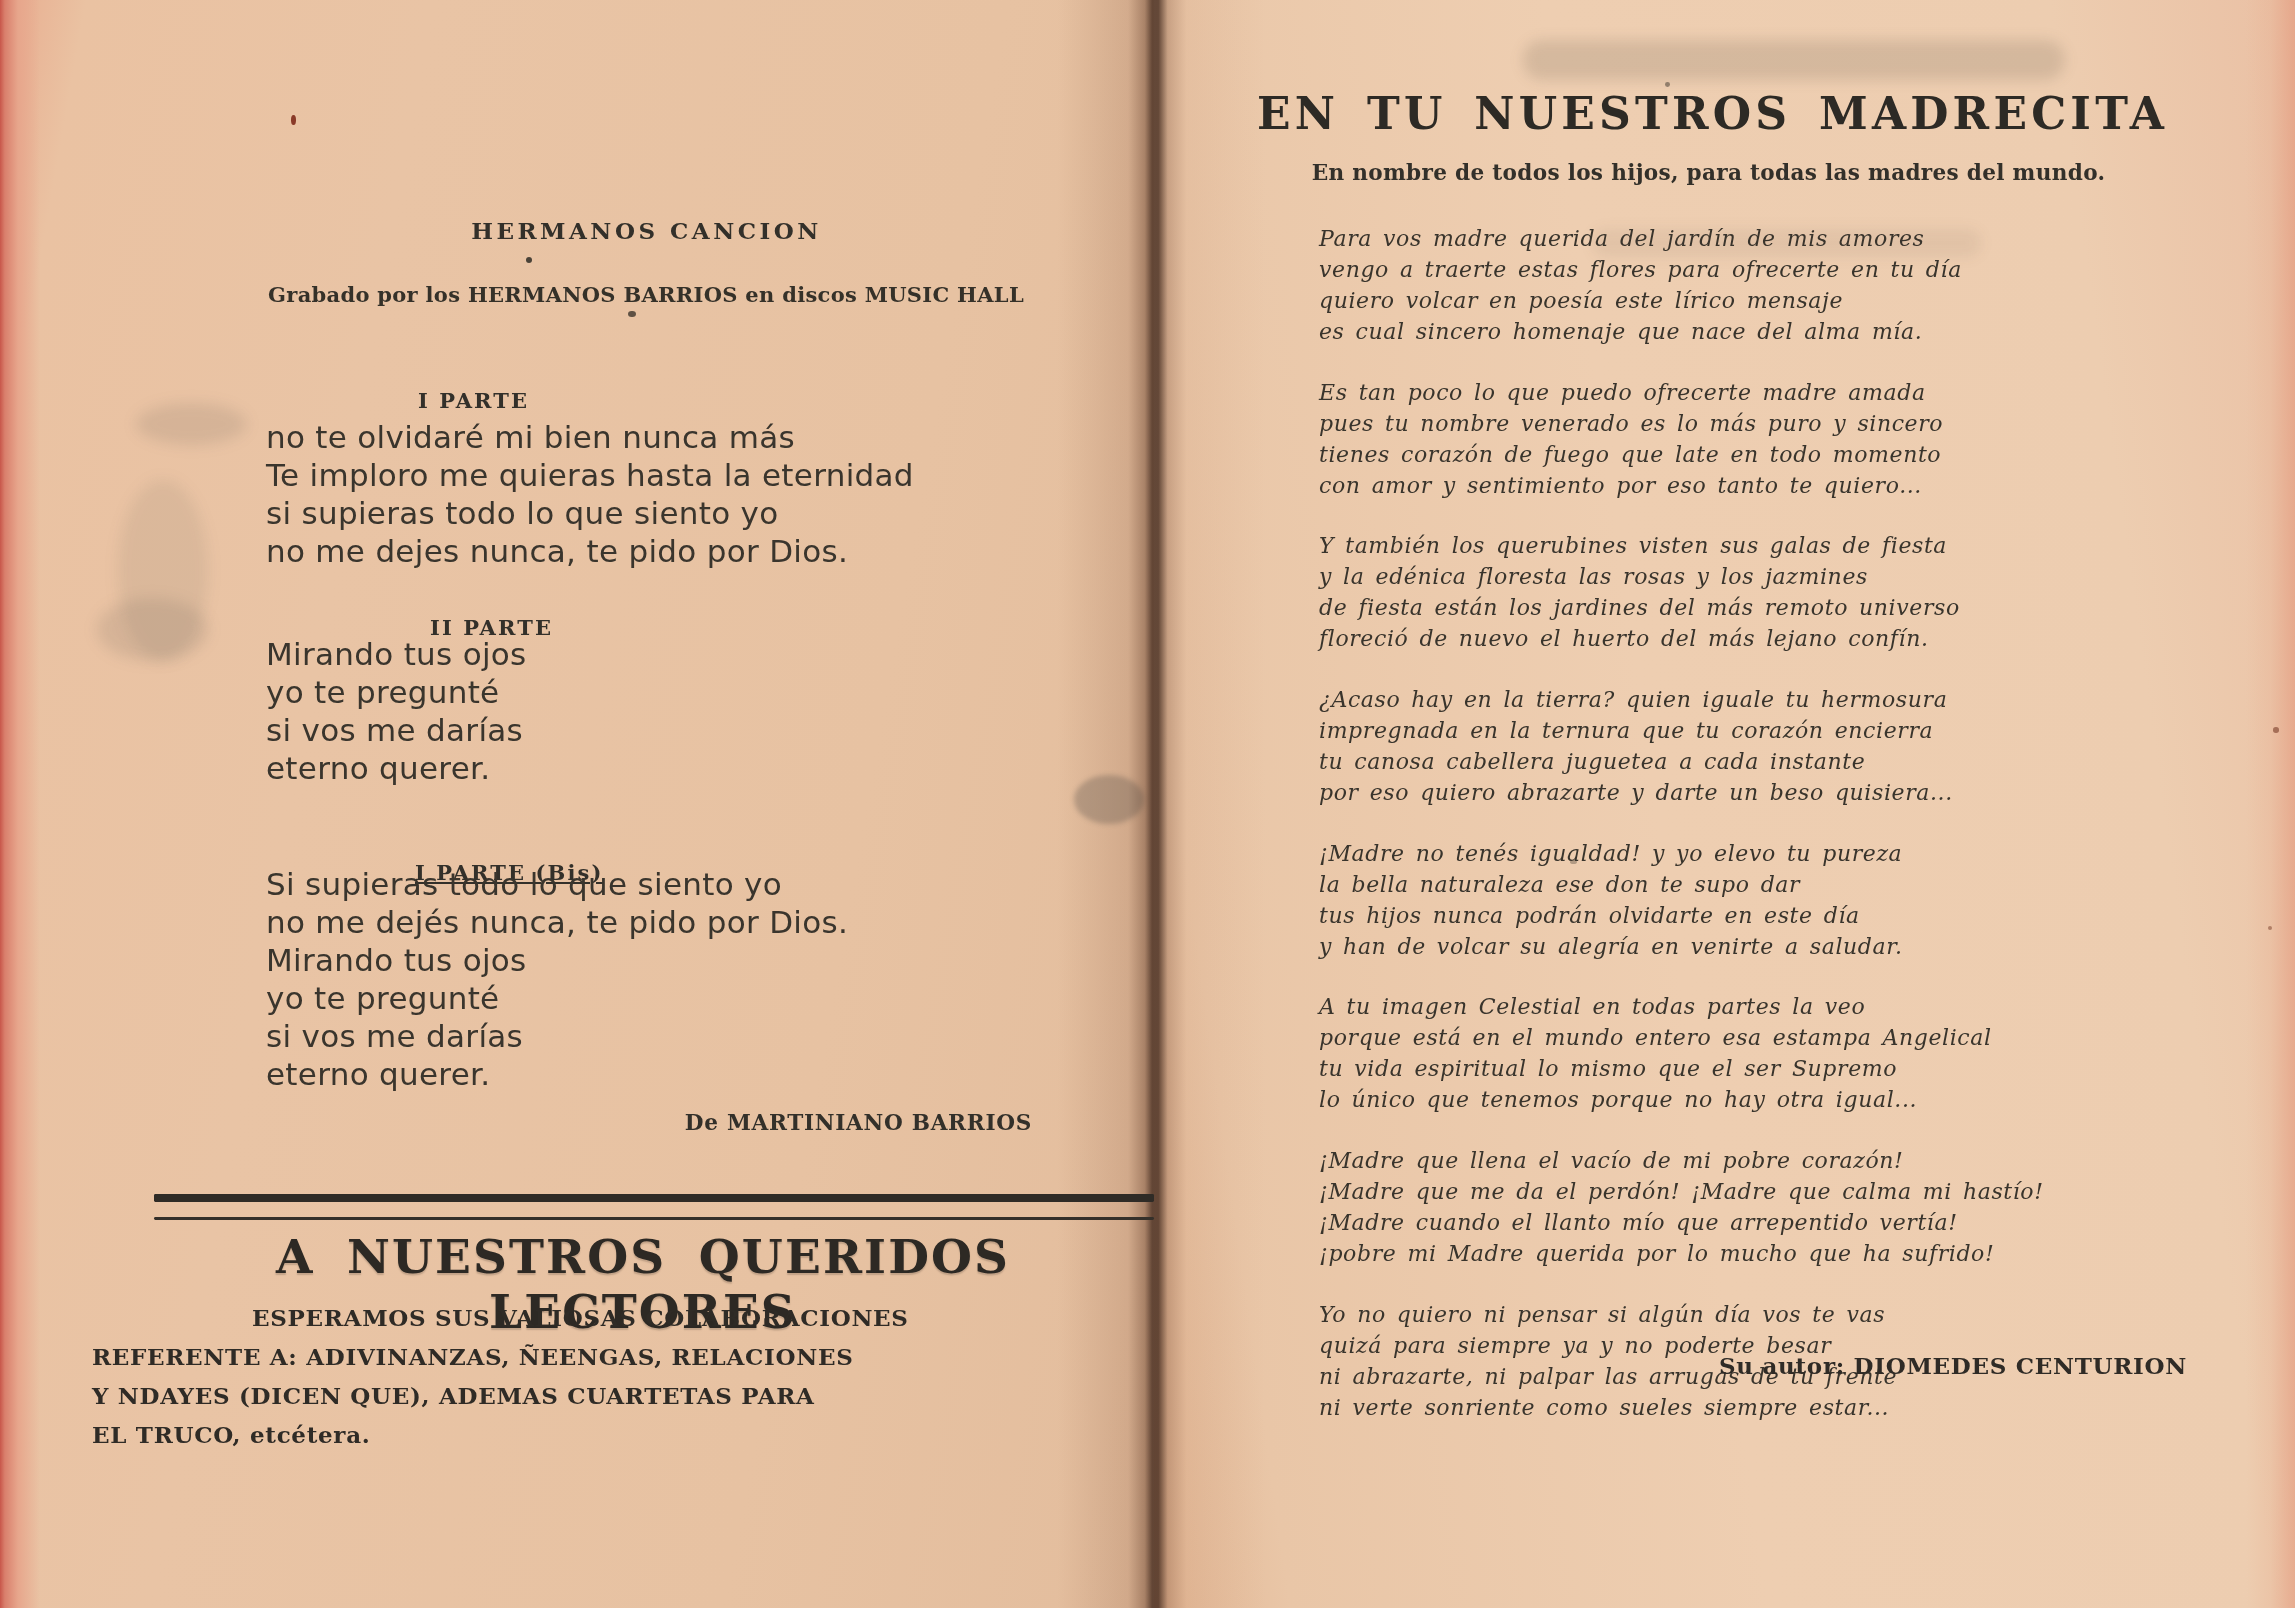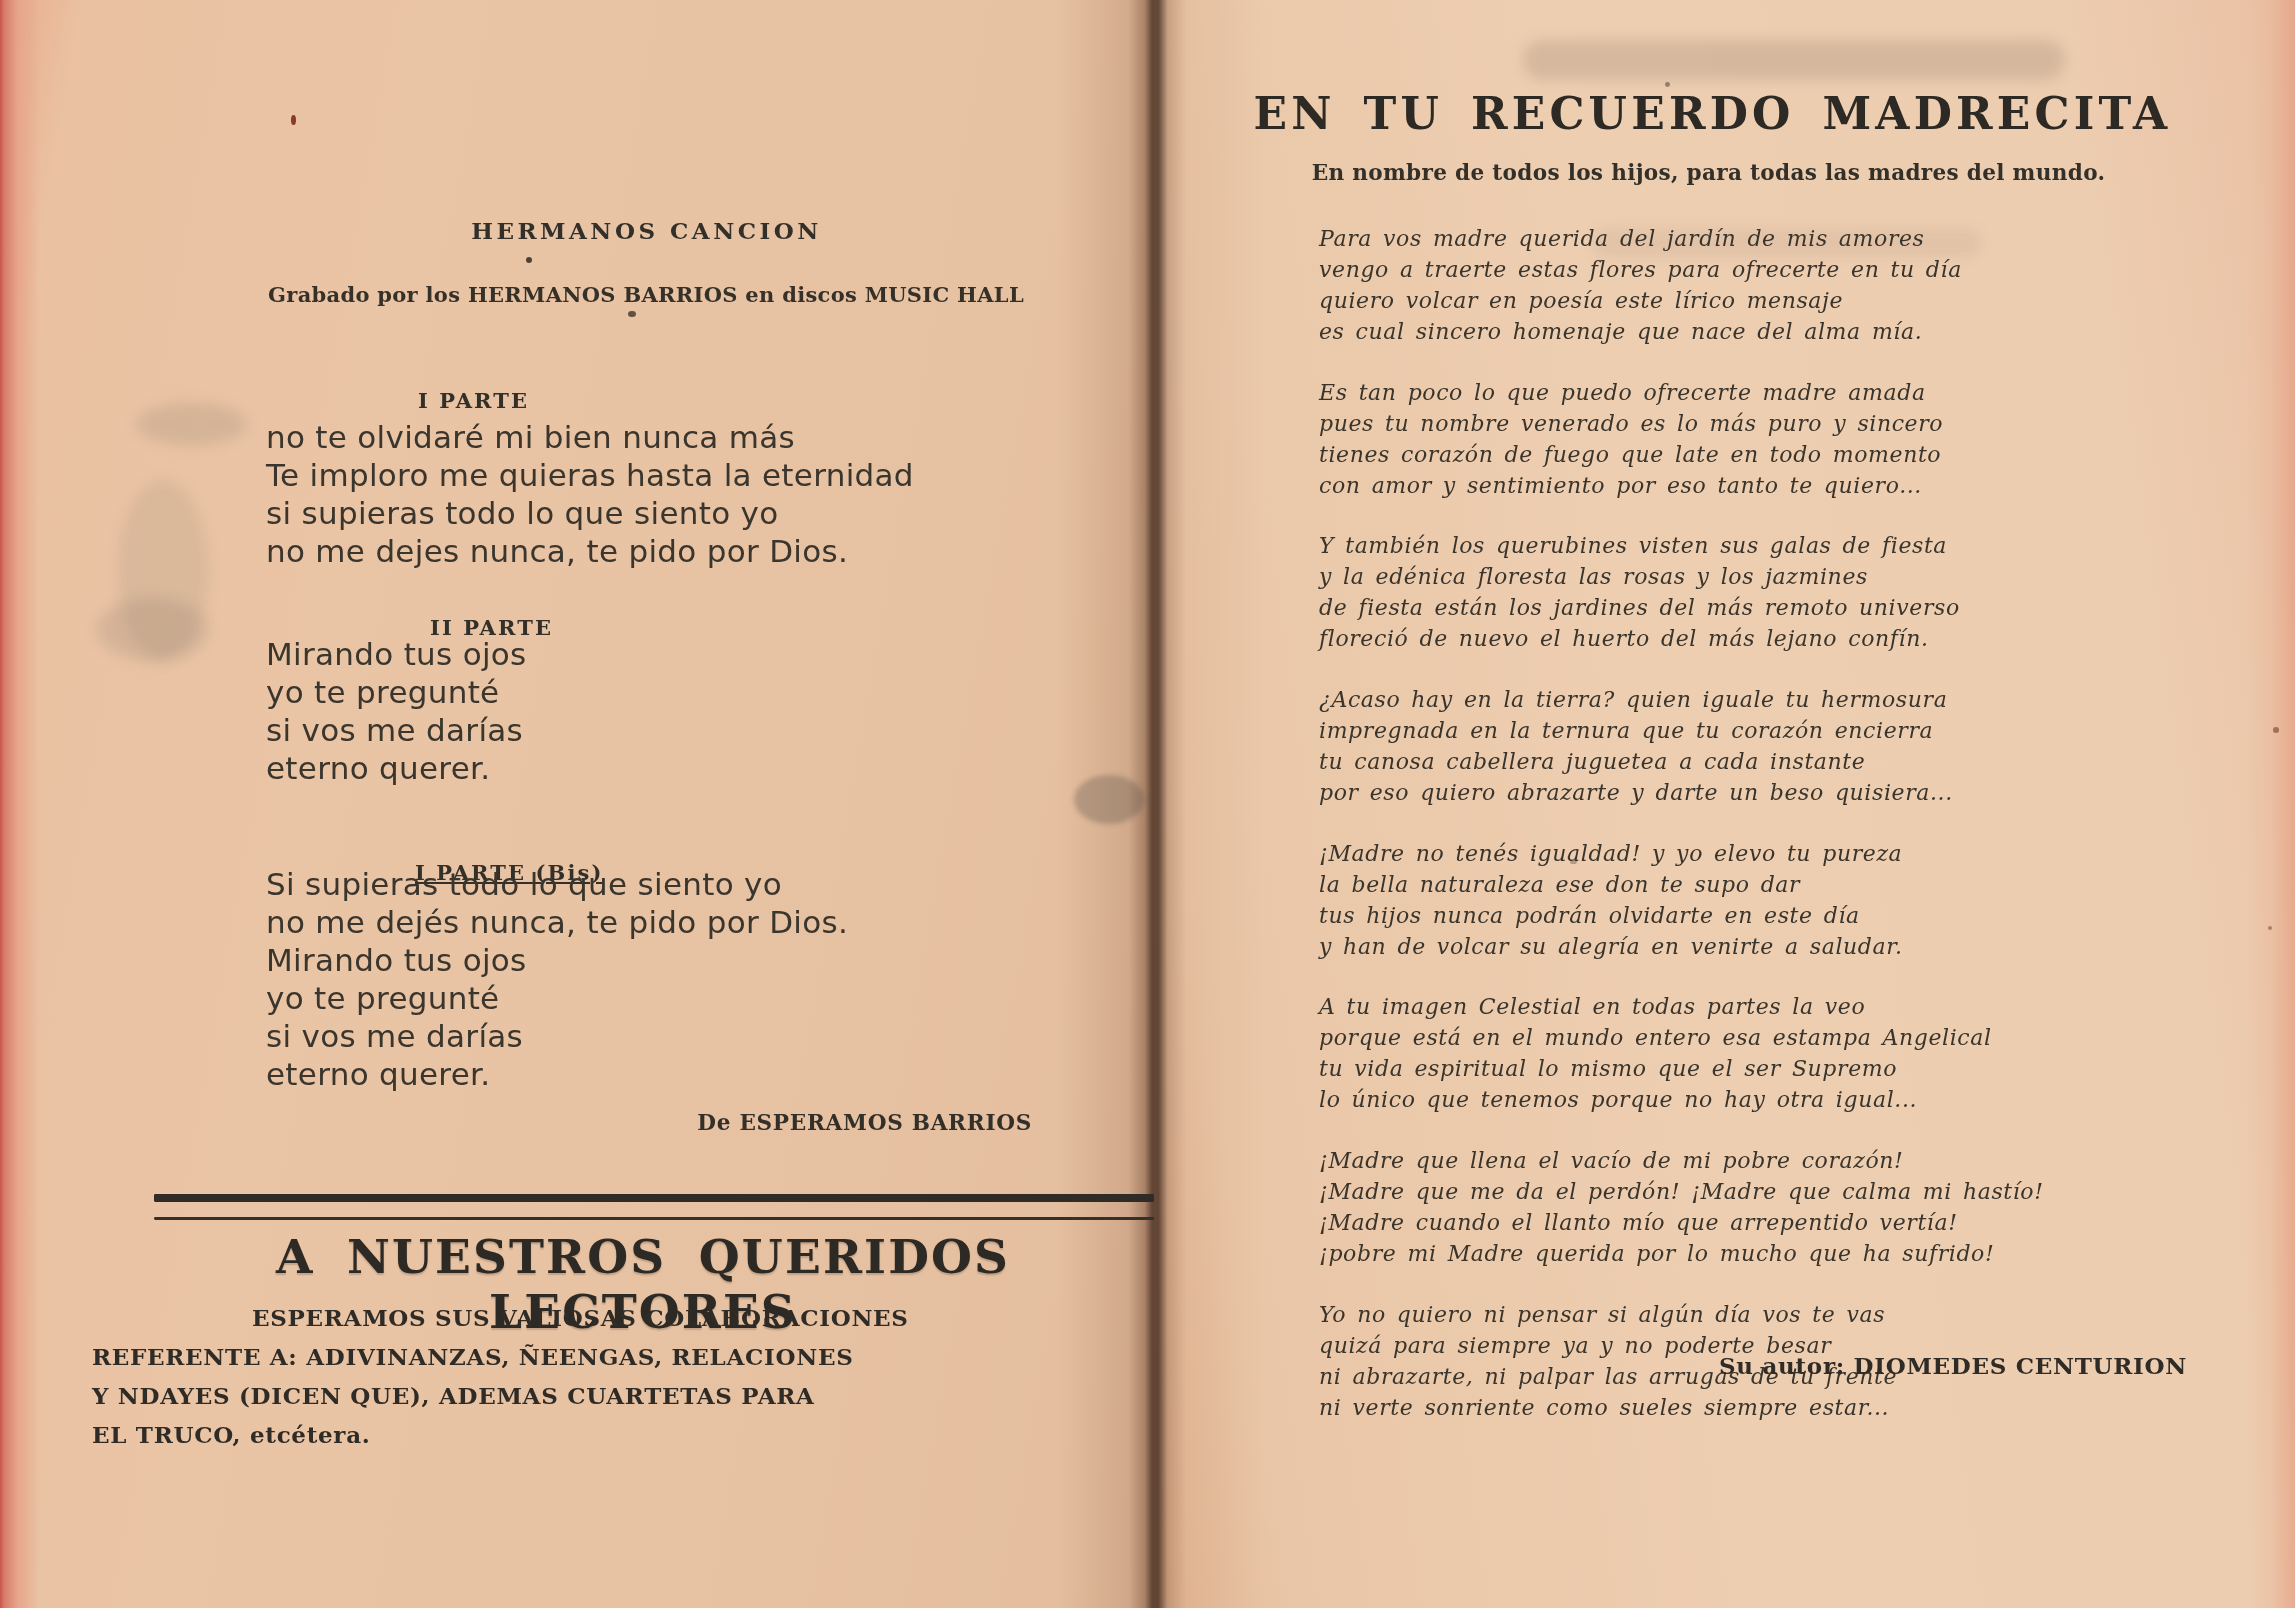--- a/index.html
+++ b/index.html
@@ -130,34 +130,34 @@
 
   <div class="part-heading h-p1" data-name="part-1-heading">I PARTE</div>
   <div class="verse v1" data-name="verse-part-1"><div class="line" data-name="verse-line">no te olvidaré mi bien nunca más</div><div class="line" data-name="verse-line">Te imploro me quieras hasta la eternidad</div><div class="line" data-name="verse-line">si supieras todo lo que siento yo</div><div class="line" data-name="verse-line">no me dejes nunca, te pido por Dios.</div></div>
 
   <div class="part-heading h-p2" data-name="part-2-heading">II PARTE</div>
   <div class="verse v2" data-name="verse-part-2"><div class="line" data-name="verse-line">Mirando tus ojos</div><div class="line" data-name="verse-line">yo te pregunté</div><div class="line" data-name="verse-line">si vos me darías</div><div class="line" data-name="verse-line">eterno querer.</div></div>
 
   <div class="part-heading h-p3" data-name="part-1-bis-heading">I PARTE (Bis)</div>
   <div class="verse v3" data-name="verse-part-1-bis"><div class="line" data-name="verse-line">Si supieras todo lo que siento yo</div><div class="line" data-name="verse-line">no me dejés nunca, te pido por Dios.</div><div class="line" data-name="verse-line">Mirando tus ojos</div><div class="line" data-name="verse-line">yo te pregunté</div><div class="line" data-name="verse-line">si vos me darías</div><div class="line" data-name="verse-line">eterno querer.</div></div>
 
-  <div class="lp-attribution" data-name="song-author-attribution">De ESPERAMOS BARRIOS</div>
+  <div class="lp-attribution" data-name="song-author-attribution">De MARTINIANO BARRIOS</div>
 
   <div class="rule" data-name="section-divider-rule">
     <div class="bar" data-name="divider-thick-bar"></div>
     <div class="thin" data-name="divider-thin-bar"></div>
   </div>
 
   <div class="notice-heading" data-name="readers-notice-heading">A NUESTROS QUERIDOS LECTORES</div>
   <div class="notice-lines" data-name="readers-notice-body"><div class="line" data-name="notice-line">ESPERAMOS SUS VALIOSAS COLABORACIONES</div><div class="line" data-name="notice-line">REFERENTE A: ADIVINANZAS, ÑEENGAS, RELACIONES</div><div class="line" data-name="notice-line">Y NDAYES (DICEN QUE), ADEMAS CUARTETAS PARA</div><div class="line" data-name="notice-line">EL TRUCO, etcétera.</div></div>
 
   
   <div class="rp-ghost" data-name="ink-ghost-offset"></div>
   <div class="rp-ghost2" data-name="ink-ghost-offset"></div>
-  <div class="rp-title" data-name="poem-title">EN TU RECUERDO MADRECITA</div>
+  <div class="rp-title" data-name="poem-title">EN TU NUESTROS MADRECITA</div>
   <div class="rp-dedication" data-name="poem-dedication">En nombre de todos los hijos, para todas las madres del mundo.</div>
 
   <div class="stanzas" data-name="poem-stanzas">
     <div class="stanza" data-name="stanza-1"><div class="line" data-name="stanza-line">Para vos madre querida del jardín de mis amores</div><div class="line" data-name="stanza-line">vengo a traerte estas flores para ofrecerte en tu día</div><div class="line" data-name="stanza-line">quiero volcar en poesía este lírico mensaje</div><div class="line" data-name="stanza-line">es cual sincero homenaje que nace del alma mía.</div></div>
     <div class="stanza" data-name="stanza-2"><div class="line" data-name="stanza-line">Es tan poco lo que puedo ofrecerte madre amada</div><div class="line" data-name="stanza-line">pues tu nombre venerado es lo más puro y sincero</div><div class="line" data-name="stanza-line">tienes corazón de fuego que late en todo momento</div><div class="line" data-name="stanza-line">con amor y sentimiento por eso tanto te quiero...</div></div>
     <div class="stanza" data-name="stanza-3"><div class="line" data-name="stanza-line">Y también los querubines visten sus galas de fiesta</div><div class="line" data-name="stanza-line">y la edénica floresta las rosas y los jazmines</div><div class="line" data-name="stanza-line">de fiesta están los jardines del más remoto universo</div><div class="line" data-name="stanza-line">floreció de nuevo el huerto del más lejano confín.</div></div>
     <div class="stanza" data-name="stanza-4"><div class="line" data-name="stanza-line">¿Acaso hay en la tierra? quien iguale tu hermosura</div><div class="line" data-name="stanza-line">impregnada en la ternura que tu corazón encierra</div><div class="line" data-name="stanza-line">tu canosa cabellera juguetea a cada instante</div><div class="line" data-name="stanza-line">por eso quiero abrazarte y darte un beso quisiera...</div></div>
     <div class="stanza" data-name="stanza-5"><div class="line" data-name="stanza-line">¡Madre no tenés igualdad! y yo elevo tu pureza</div><div class="line" data-name="stanza-line">la bella naturaleza ese don te supo dar</div><div class="line" data-name="stanza-line">tus hijos nunca podrán olvidarte en este día</div><div class="line" data-name="stanza-line">y han de volcar su alegría en venirte a saludar.</div></div>
     <div class="stanza" data-name="stanza-6"><div class="line" data-name="stanza-line">A tu imagen Celestial en todas partes la veo</div><div class="line" data-name="stanza-line">porque está en el mundo entero esa estampa Angelical</div><div class="line" data-name="stanza-line">tu vida espiritual lo mismo que el ser Supremo</div><div class="line" data-name="stanza-line">lo único que tenemos porque no hay otra igual...</div></div>
     <div class="stanza" data-name="stanza-7"><div class="line" data-name="stanza-line">¡Madre que llena el vacío de mi pobre corazón!</div><div class="line" data-name="stanza-line">¡Madre que me da el perdón! ¡Madre que calma mi hastío!</div><div class="line" data-name="stanza-line">¡Madre cuando el llanto mío que arrepentido vertía!</div><div class="line" data-name="stanza-line">¡pobre mi Madre querida por lo mucho que ha sufrido!</div></div>

